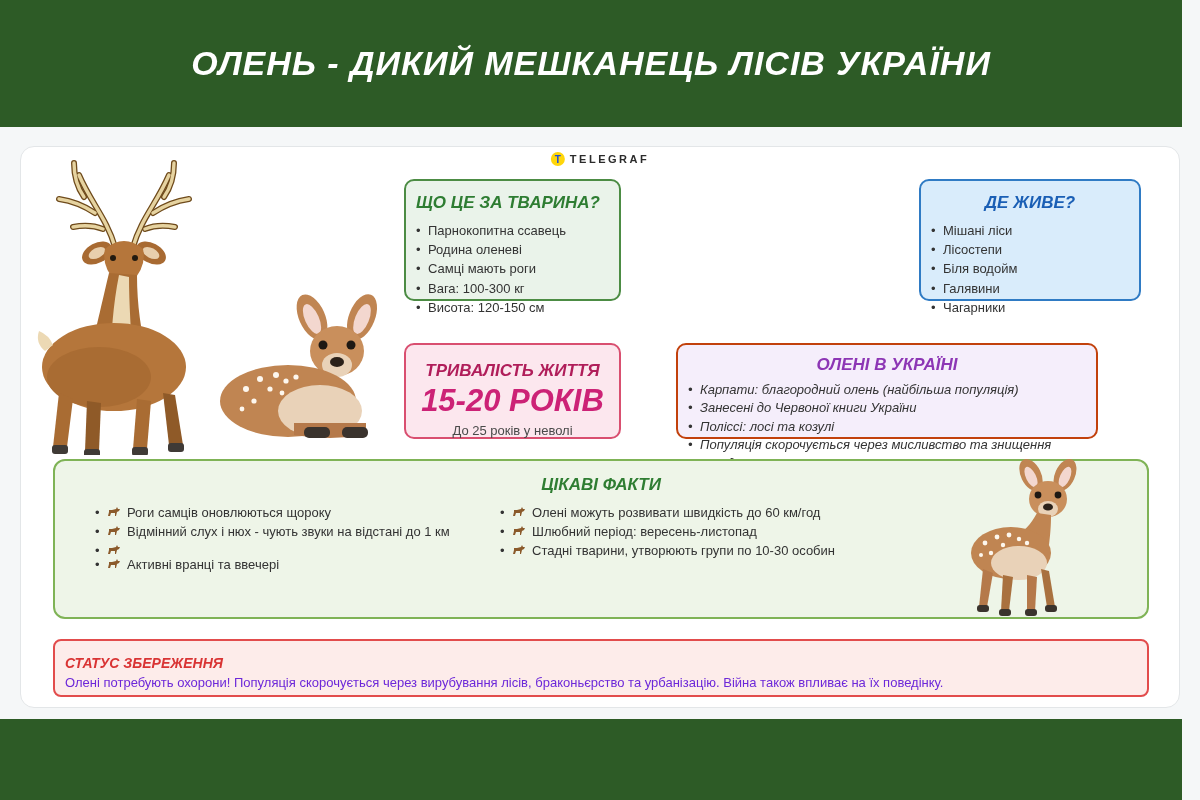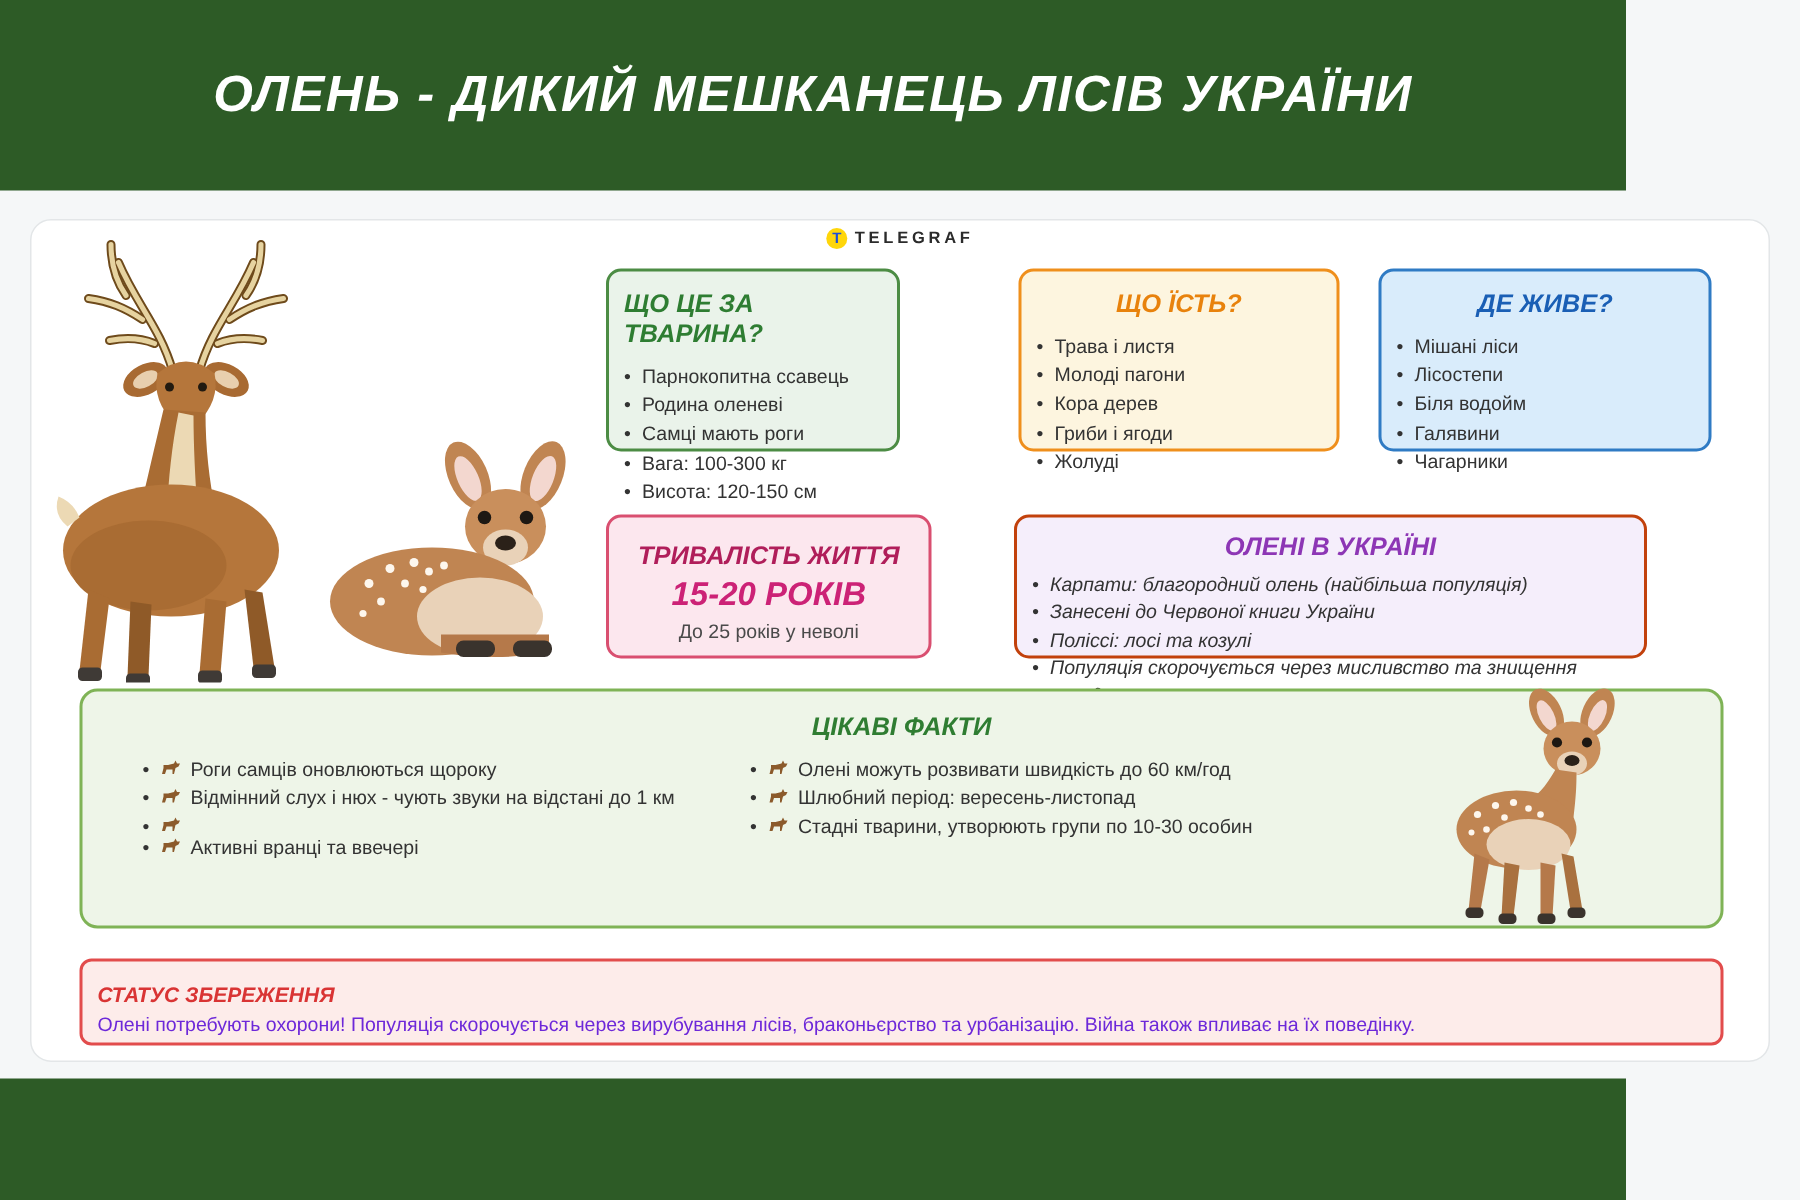--- a/index.html
+++ b/index.html
@@ -4,21 +4,21 @@
 <style>
   * { margin:0; padding:0; box-sizing:border-box; }
   html,body { width:1200px; height:800px; }
   body {
     font-family:"Liberation Sans","DejaVu Sans",sans-serif;
     background:#f5f7f8; position:relative; overflow:hidden;
   }
   .stage { position:absolute; left:0; top:0; width:1200px; height:800px; }
 
   
-  .band { position:absolute; left:0; width:1084px; background:#2d5b26; }
+  .band { position:absolute; left:0; width:1182px; background:#2d5b26; }
   .band.top { top:0; height:127px; display:flex; align-items:center; justify-content:center; }
   .band.bottom { top:719px; height:81px; }
   .main-title {
     color:#ffffff; font-size:34px; font-weight:bold; font-style:italic;
     letter-spacing:1px; text-align:center;
   }
 
   
   .card {
     position:absolute; left:20px; top:146px; width:1160px; height:562px;
@@ -37,36 +37,36 @@
   }
   .logo-text { font-size:11px; font-weight:bold; color:#2b2b2b; letter-spacing:2.5px; }
 
   
   .ibox { position:absolute; border-radius:10px; padding:8px 10px; }
   .ibox h2 { font-size:17px; font-weight:bold; font-style:italic; margin:4px 0 8px 0; }
   .ibox ul { list-style:none; }
   .ibox li { font-size:13px; color:#333; line-height:1.48; padding-left:12px; position:relative; }
   .ibox li::before { content:"•"; position:absolute; left:0; color:#333; }
 
-  .box-animal { left:383px; top:32px; width:196px; height:122px;
+  .box-animal { left:383px; top:32px; width:217px; height:122px;
     background:#eaf3ea; border:2px solid #4c8c44; }
   .box-animal h2 { color:#2e7d32; }
 
   .box-eats { left:658px; top:32px; width:214px; height:122px;
     background:#fdf5df; border:2px solid #ef8f1c; }
   .box-eats h2 { color:#e8820c; text-align:center; }
 
   .box-lives { left:898px; top:32px; width:222px; height:122px;
     background:#d9ecfb; border:2px solid #2f7bc4; }
   .box-lives h2 { color:#1a5fb5; text-align:center; }
 
   .box-lifespan { left:383px; top:196px; width:217px; height:96px;
     background:#fce7ee; border:2px solid #d94f70; text-align:center; }
   .box-lifespan h2 { color:#b01e5a; margin-top:8px; margin-bottom:2px; }
-  .lifespan-value { font-size:22px; font-weight:bold; font-style:italic; color:#cc2276; }
+  .lifespan-value { font-size:31px; font-weight:bold; font-style:italic; color:#cc2276; }
   .lifespan-note { font-size:13px; color:#4a4a4a; margin-top:4px; }
 
   .box-ukraine { left:655px; top:196px; width:422px; height:96px;
     background:#f5eefb; border:2px solid #c2410c; }
   .box-ukraine h2 { color:#8d36b5; text-align:center; margin:2px 0 6px 0; }
   .box-ukraine li { line-height:1.42;font-style:italic; }
 
   .box-facts { left:32px; top:312px; width:1096px; height:160px;
     background:#eef5e8; border:2px solid #7fb356; border-radius:12px; }
   .box-facts h2 { color:#2f7d32; text-align:center; margin-top:6px; }
@@ -180,30 +180,20 @@
       <h2>ЩО ЦЕ ЗА ТВАРИНА?</h2>
       <ul>
         <li>Парнокопитна ссавець</li>
         <li>Родина оленеві</li>
         <li>Самці мають роги</li>
         <li>Вага: 100-300 кг</li>
         <li>Висота: 120-150 см</li>
       </ul>
     </div>
 
-    <div class="ibox box-eats">
-      <h2>ЩО ЇСТЬ?</h2>
-      <ul>
-        <li>Трава і листя</li>
-        <li>Молоді пагони</li>
-        <li>Кора дерев</li>
-        <li>Гриби і ягоди</li>
-        <li>Жолуді</li>
-      </ul>
-    </div>
 
     <div class="ibox box-lives">
       <h2>ДЕ ЖИВЕ?</h2>
       <ul>
         <li>Мішані ліси</li>
         <li>Лісостепи</li>
         <li>Біля водойм</li>
         <li>Галявини</li>
         <li>Чагарники</li>
       </ul>

